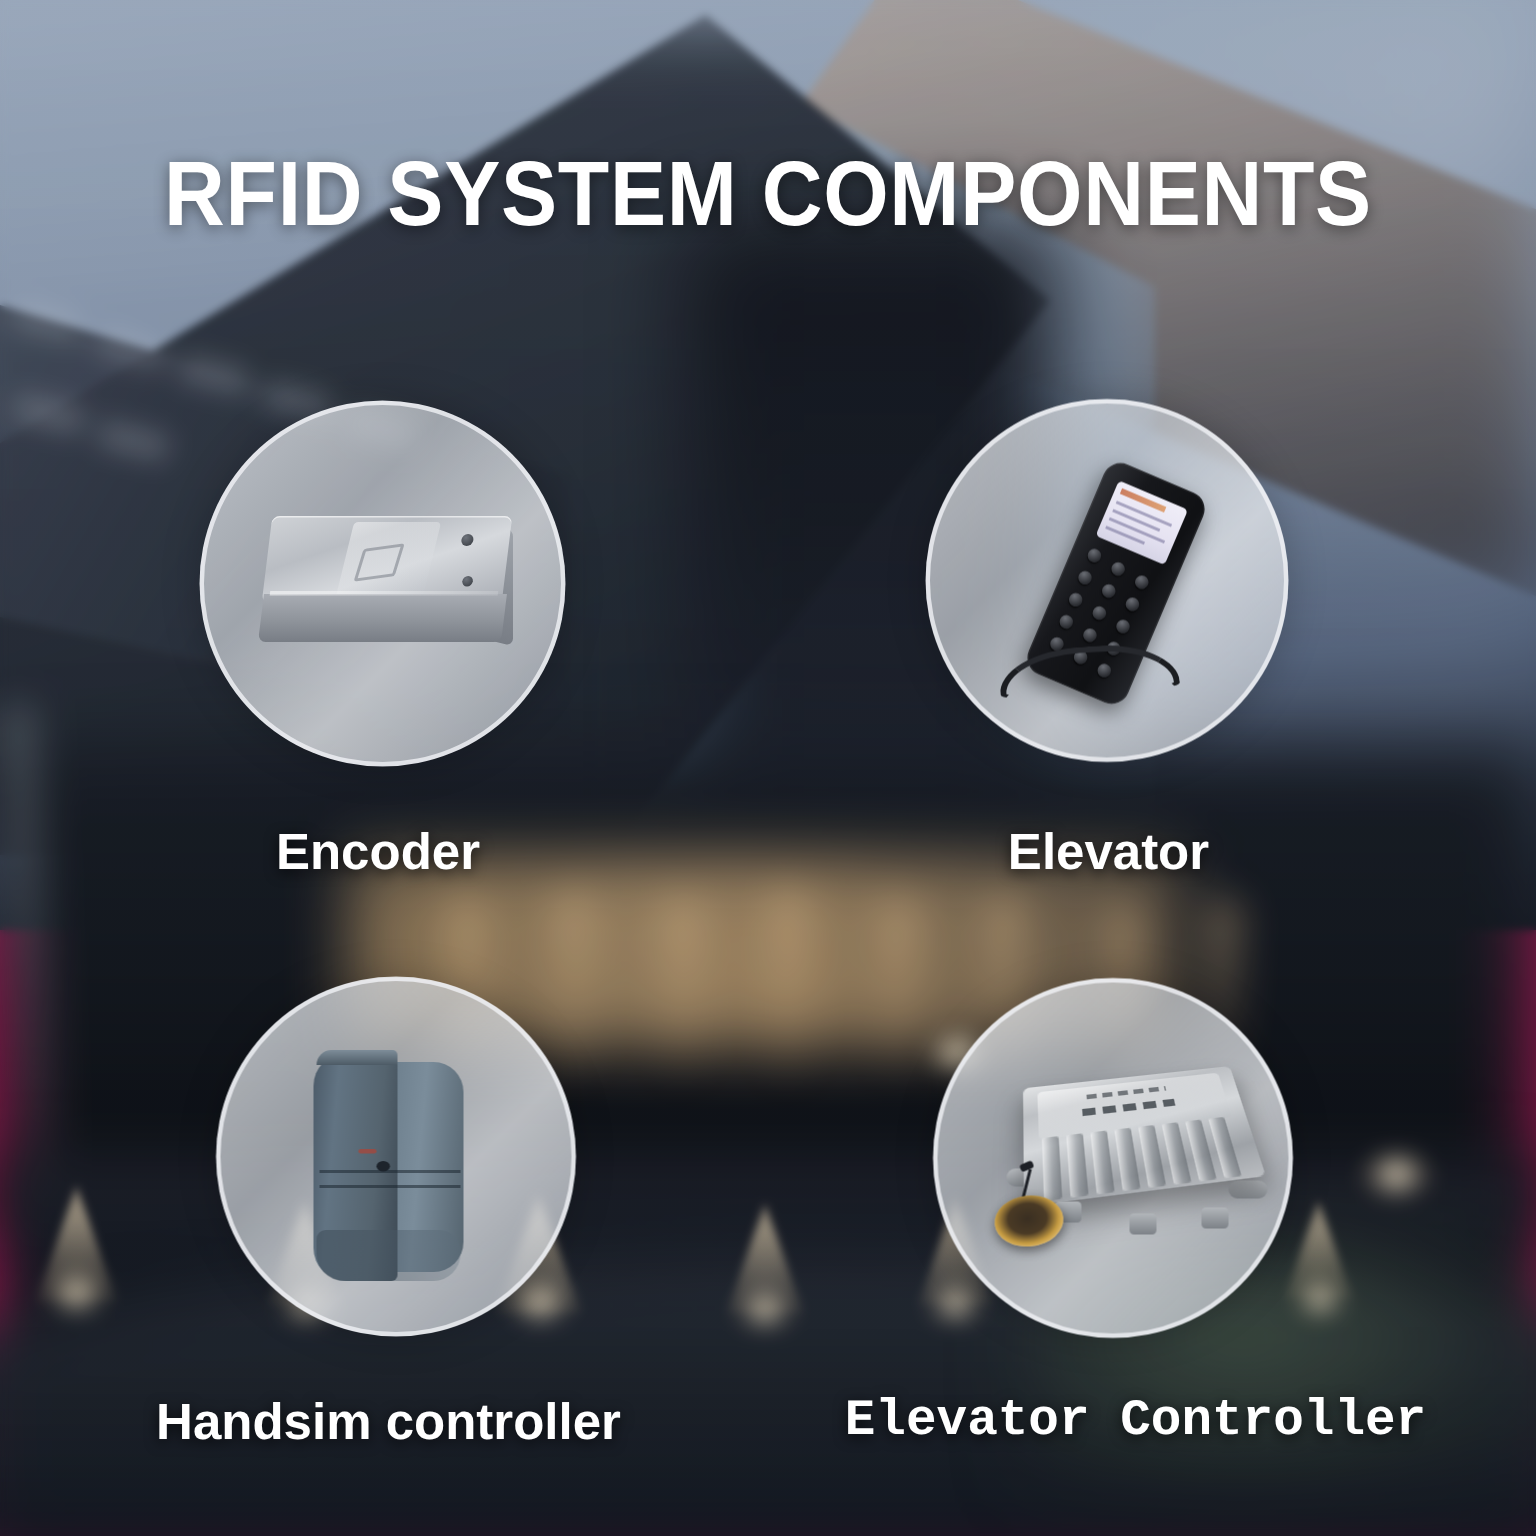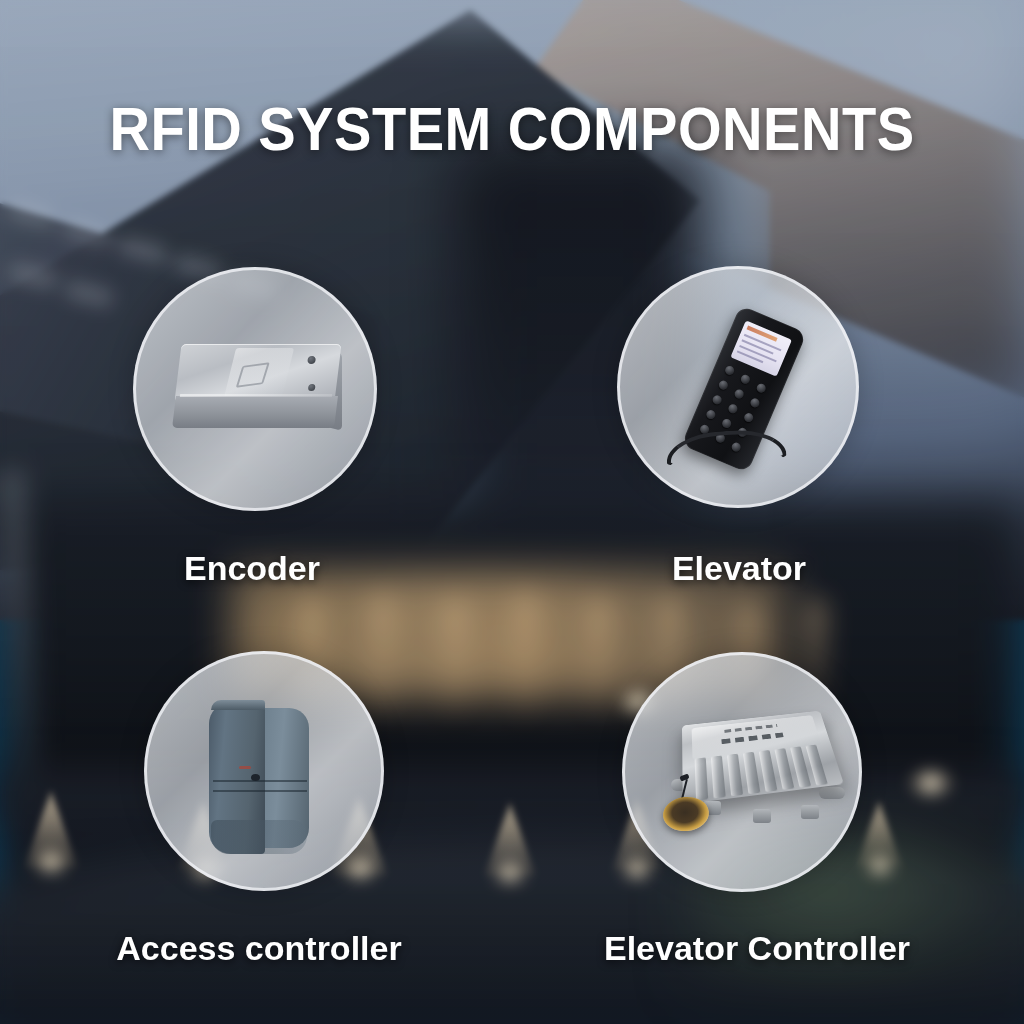--- a/index.html
+++ b/index.html
@@ -11,21 +11,21 @@
     overflow: hidden;
     background: #0b0d12;
     font-family: "Liberation Sans", sans-serif;
   }
 
   #poster {
     position: relative;
     width: 1024px;
     height: 1024px;
     overflow: hidden;
-    background: #0c4a6e;
+    background: #be185d;
   }
 
   
   .bg-layer { position: absolute; inset: 0; }
 
   
   .bg-sky {
     position: absolute;
     left: 0; top: 0; width: 1024px; height: 620px;
     background:
@@ -546,21 +546,21 @@
         <div class="ac-left"></div>
         <div class="ac-cap"></div>
         <div class="ac-line" style="top:80px;"></div>
         <div class="ac-line" style="top:90px;"></div>
         <div class="ac-led-red"></div>
         <div class="ac-sensor"></div>
         <div class="ac-base"></div>
       </div>
     </div>
 
-    <div class="label" style="left:-1px; top:929px;">Access controller</div>
+    <div class="label" style="left:-1px; top:929px;">Handsim controller</div>
   </div>
 
   <div class="tile">
     <div class="circle" style="left:622px; top:652px; width:240px; height:240px;">
 
       <div class="ec-wrap">
         <div class="ec-ear" style="left:14px; top:78px;"></div>
         <div class="ec-ear" style="left:162px;top:86px;"></div>
 
         <div class="ec-box">
@@ -580,16 +580,16 @@
         <div class="ec-foot" style="left:46px;  top:100px;"></div>
         <div class="ec-foot" style="left:96px;  top:108px;"></div>
         <div class="ec-foot" style="left:144px; top:104px;"></div>
 
         <div class="ec-tag-wire"></div>
         <div class="ec-tag-wire-tip"></div>
         <div class="ec-tag"></div>
       </div>
     </div>
 
-    <div class="label" style="left:497px; top:929px;">Elevator Controller</div>
+    <div class="label" style="left:497px; top:929px;font-family:Liberation Mono, monospace;">Elevator Controller</div>
   </div>
 
 </div>
 
 </body></html>

